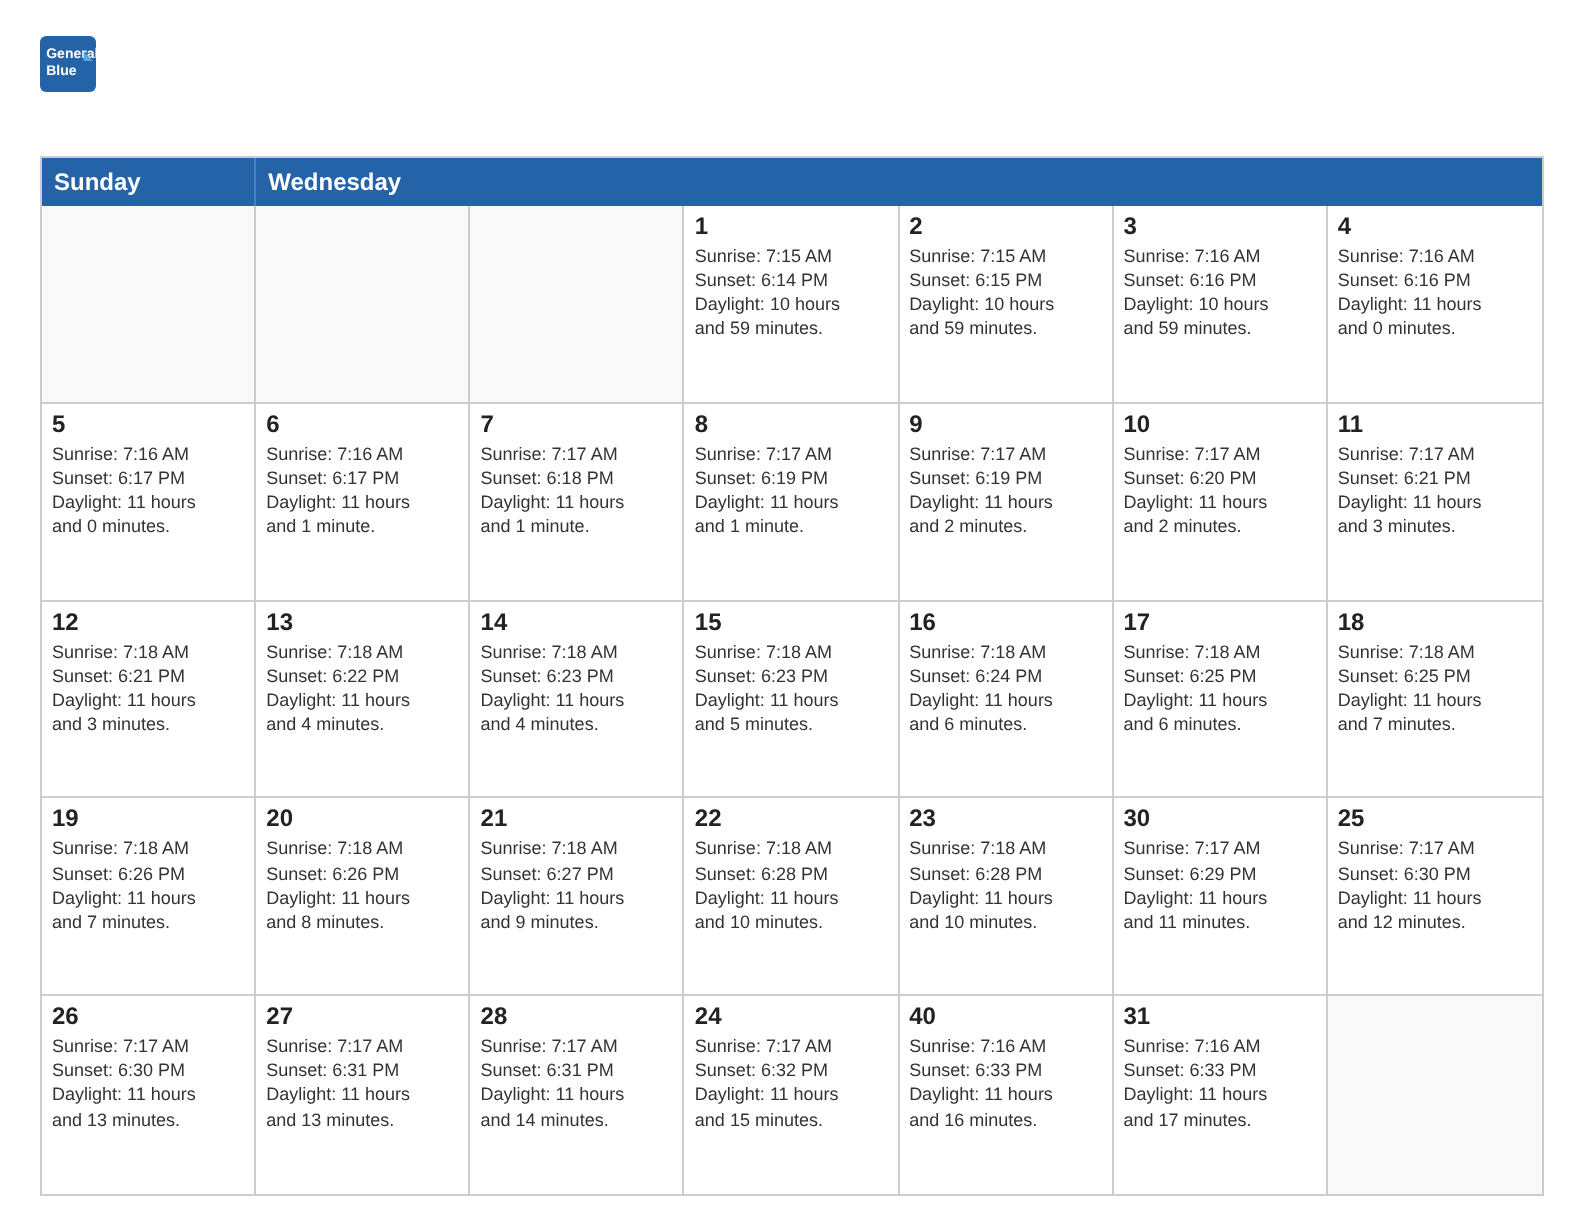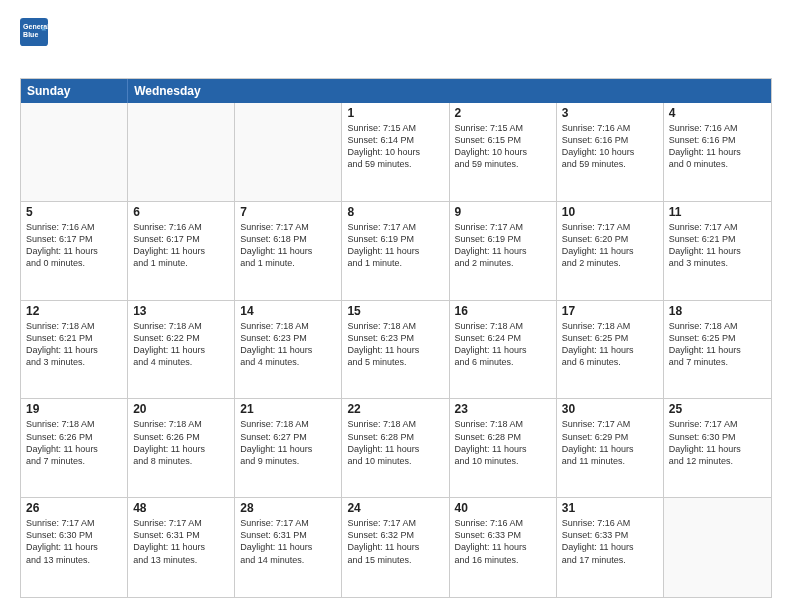--- a/index.html
+++ b/index.html
@@ -315,21 +315,21 @@
 and 12 minutes.</div>
         </div>
         <div class="cell last-row">
           <span class="cell-date">26</span>
           <div class="cell-info" style="white-space: pre-line;">Sunrise: 7:17 AM
 Sunset: 6:30 PM
 Daylight: 11 hours
 and 13 minutes.</div>
         </div>
         <div class="cell last-row">
-          <span class="cell-date">48</span>
+          <span class="cell-date">27</span>
           <div class="cell-info" style="white-space: pre-line;">Sunrise: 7:17 AM
 Sunset: 6:31 PM
 Daylight: 11 hours
 and 13 minutes.</div>
         </div>
         <div class="cell last-row">
           <span class="cell-date">28</span>
           <div class="cell-info" style="white-space: pre-line;">Sunrise: 7:17 AM
 Sunset: 6:31 PM
 Daylight: 11 hours

